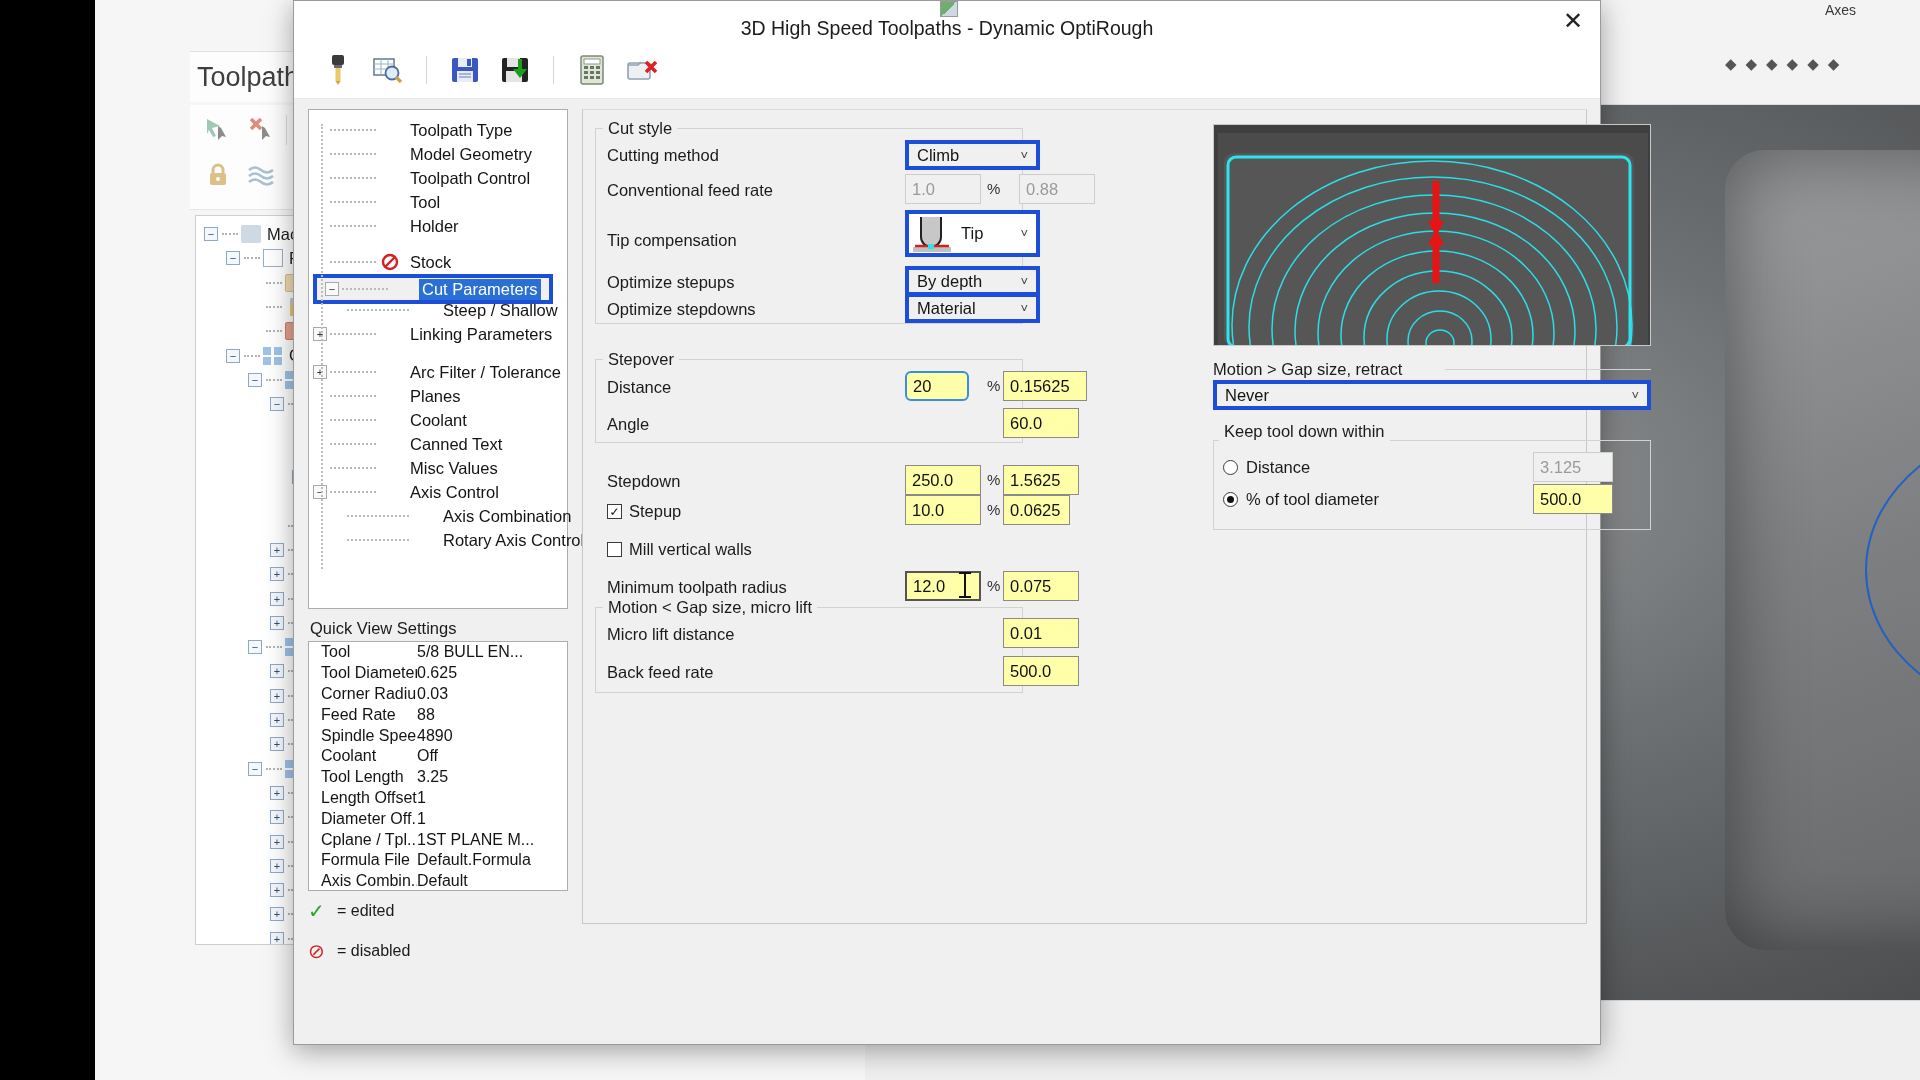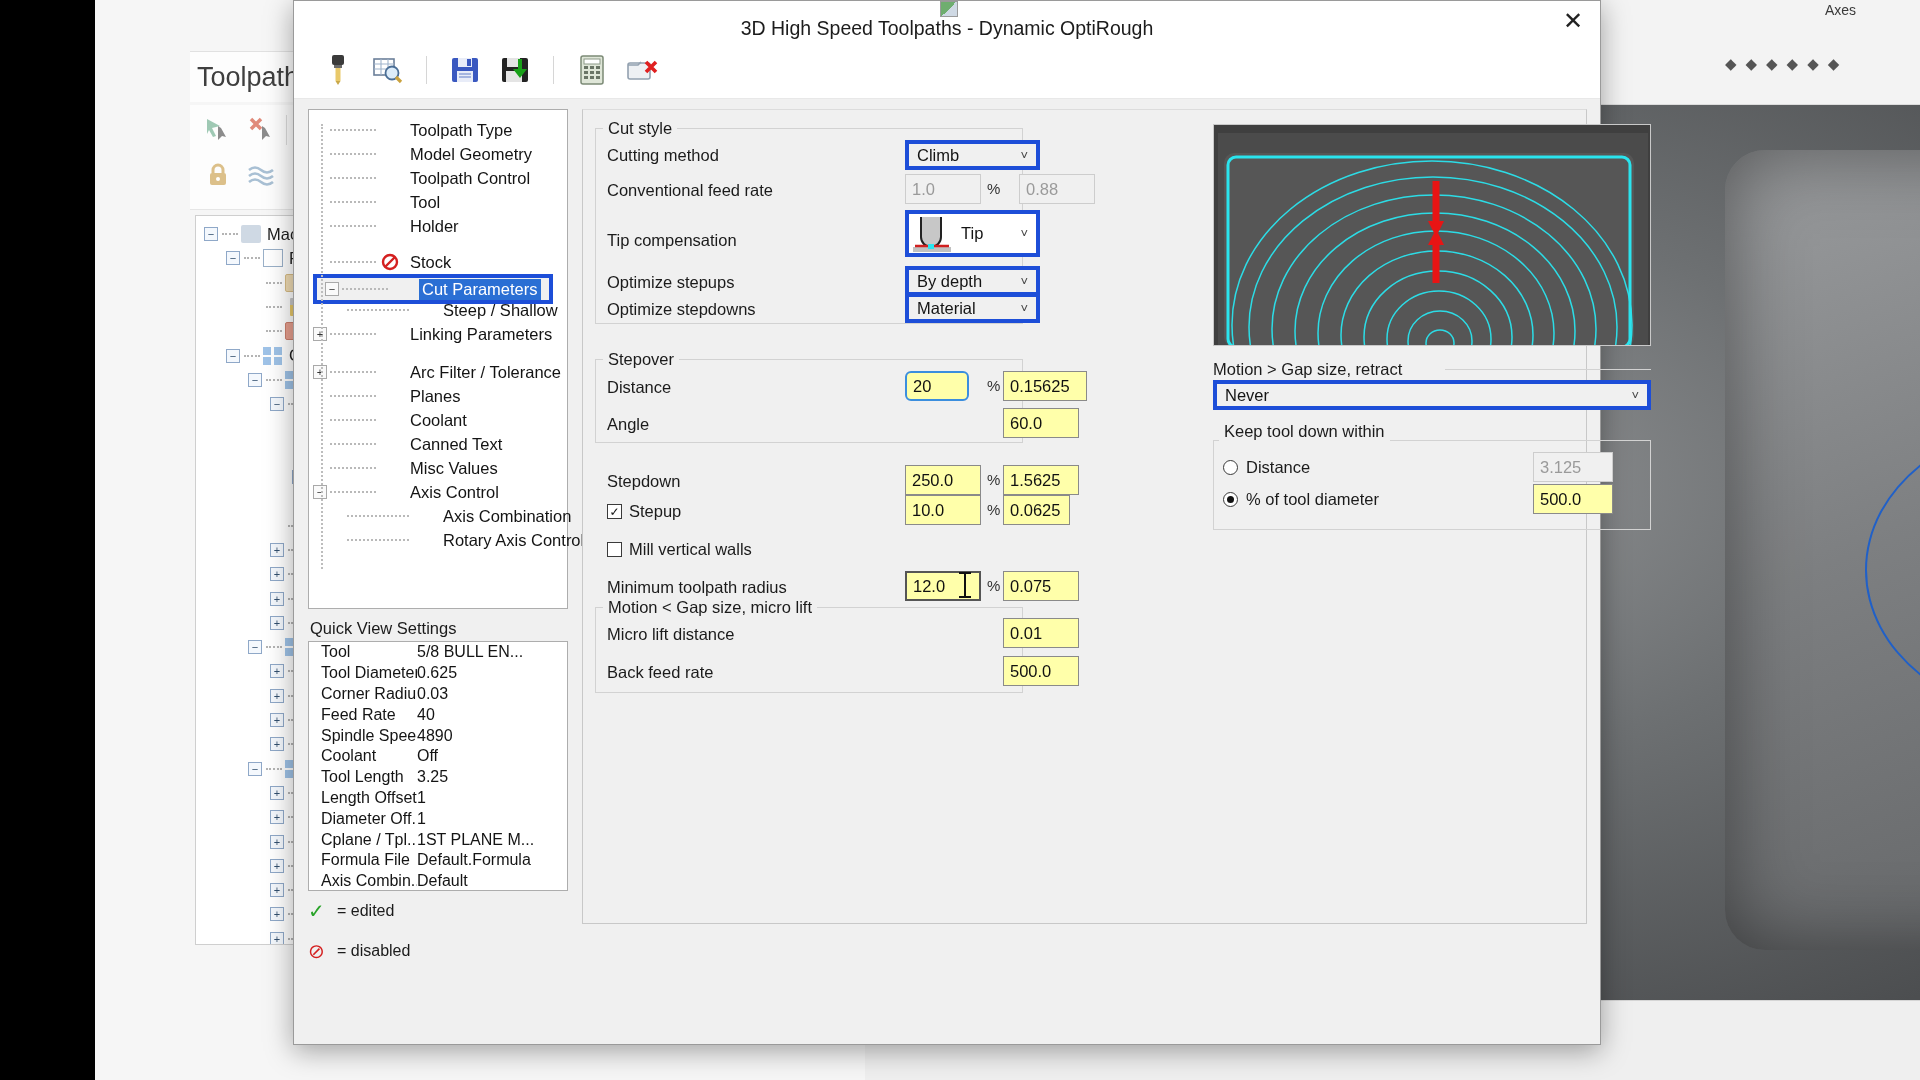--- a/index.html
+++ b/index.html
@@ -613,21 +613,21 @@
           <div class="qv-row">
             <span class="qv-k">Tool Diameter</span>
             <span class="qv-v">0.625</span>
           </div>
           <div class="qv-row">
             <span class="qv-k">Corner Radius</span>
             <span class="qv-v">0.03</span>
           </div>
           <div class="qv-row">
             <span class="qv-k">Feed Rate</span>
-            <span class="qv-v">40</span>
+            <span class="qv-v">88</span>
           </div>
           <div class="qv-row">
             <span class="qv-k">Spindle Speed</span>
             <span class="qv-v">4890</span>
           </div>
           <div class="qv-row">
             <span class="qv-k">Coolant</span>
             <span class="qv-v">Off</span>
           </div>
           <div class="qv-row">

